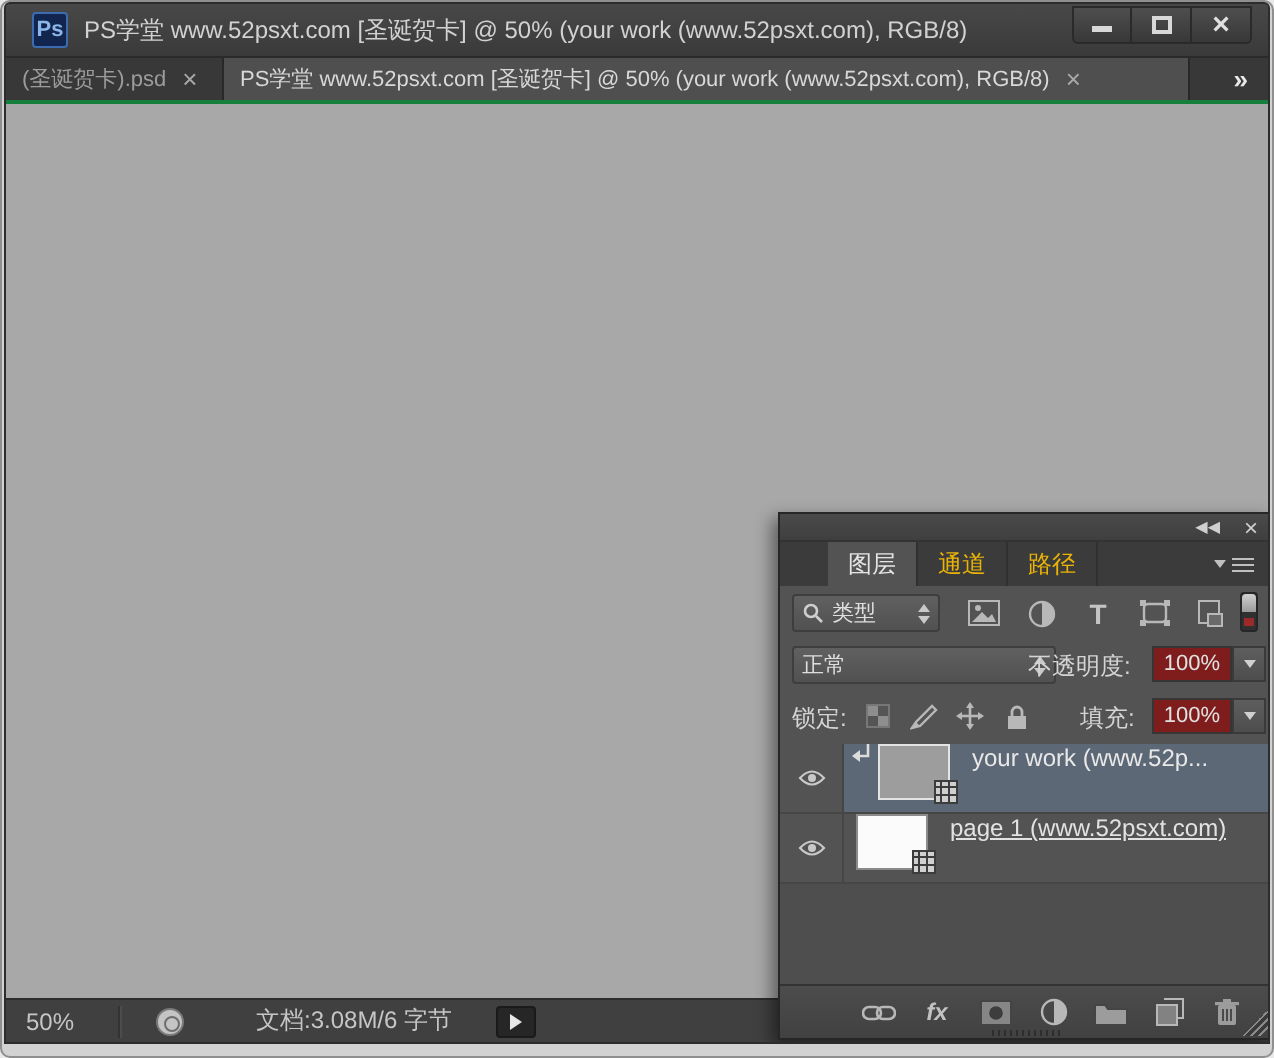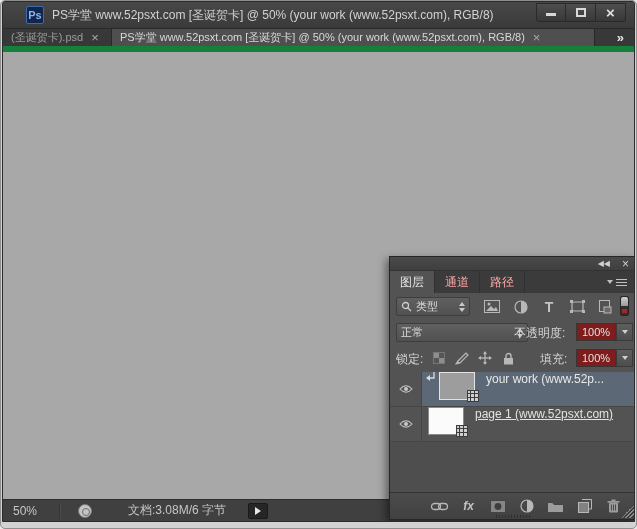--- a/index.html
+++ b/index.html
@@ -9,36 +9,36 @@
 
   
   .frame { position:absolute; inset:0; background:#d2d2d2; border:1px solid #8f8f8f; border-radius:5px; }
   .window { position:absolute; left:2px; top:1px; right:2px; bottom:7px; background:#3d3d3d;
             border:1px solid #2c2c2c; border-radius:3px 3px 0 0; overflow:hidden; }
 
   
   .titlebar { position:absolute; left:0; top:0; right:0; height:27px;
               background:linear-gradient(#484848,#3a3a3a); border-bottom:1px solid #2a2a2a;
               display:flex; align-items:center; }
-  .ps-logo { width:18px; height:18px; margin:0 8px 0 23px; background:#12254e; border:1px solid #3c6bb0;
+  .ps-logo { width:18px; height:18px; margin:0 8px 0 13px; background:#12254e; border:1px solid #3c6bb0;
              border-radius:2px; color:#8ab6ea; font-size:11px; font-weight:bold;
              display:flex; align-items:center; justify-content:center; }
   .title-text { color:#d2d2d2; font-size:12px; white-space:nowrap; overflow:hidden; flex:1 1 auto; }
   .win-controls { display:flex; margin:0 8px 6px 8px; }
   .win-btn { width:30px; height:19px; background:linear-gradient(#4e4e4e,#383838);
              border:1px solid #2a2a2a; border-left:none; display:flex; align-items:center; justify-content:center; cursor:default; }
   .win-btn:first-child { border-left:1px solid #2a2a2a; border-radius:0 0 0 3px; }
   .win-btn:last-child { border-radius:0 0 3px 0; }
   .glyph-min { width:10px; height:3px; background:#d8d8d8; margin-top:5px; }
   .glyph-max { width:10px; height:9px; border:2px solid #d8d8d8; }
   .glyph-close { color:#e0e0e0; font-size:15px; font-weight:bold; line-height:1; }
 
   
   .tabbar { position:absolute; left:0; top:27px; right:0; height:23px; background:#383838;
-            border-bottom:6px solid #15803d; display:flex; }
+            border-bottom:2px solid #15803d; display:flex; }
   .doc-tab { display:flex; align-items:center; height:100%; padding:0 8px;
              border-right:1px solid #282828; font-size:11px; white-space:nowrap; overflow:hidden; }
   .doc-tab.inactive { background:#383838; color:#9c9c9c; width:109px; }
   .doc-tab.active { background:#4f4f4f; color:#d8d8d8; width:483px; }
   .tab-close { margin-left:8px; color:#a8a8a8; font-size:13px; line-height:1; flex:0 0 auto; }
   .tab-overflow { margin-left:auto; color:#e8e8e8; font-size:13px; font-weight:bold;
                   align-self:center; padding:0 12px; letter-spacing:-2px; }
 
   
   .canvas { position:absolute; left:0; top:50px; right:0; bottom:22px; background:#a8a8a8; }
@@ -59,23 +59,23 @@
 
   
   .panel { position:absolute; left:386px; top:254px; width:247px; height:264px; background:#535353;
            border:1px solid #262626; box-shadow:-3px 3px 8px rgba(0,0,0,.45); }
   .panel-header { position:absolute; left:0; top:0; right:0; height:14px;
                   background:linear-gradient(#4a4a4a,#3f3f3f); border-bottom:1px solid #333;
                   display:flex; justify-content:flex-end; align-items:center; }
   .ph-btn { color:#cicfcf; color:#cfcfcf; font-size:8px; padding:0 6px; line-height:14px; }
   .ph-close { font-size:12px; }
   .panel-tabs { position:absolute; left:0; top:14px; right:0; height:22px; background:#3b3b3b; display:flex; }
-  .p-tab { height:100%; padding:0 10px; display:flex; align-items:center; font-size:12px; color:#fca5a5;
+  .p-tab { height:100%; padding:0 10px; display:flex; align-items:center; font-size:12px; color:#eab308;
            border-right:1px solid #303030; }
-  .p-tab.active { background:#535353; color:#e4e4e4; }
+  .p-tab.active { background:#535353; color:#e4e4e4;margin-left:24px; }
   .panel-menu { margin-left:auto; display:flex; align-items:center; padding-right:8px; gap:3px; }
   .menu-tri { width:0; height:0; border-top:4px solid #c0c0c0; border-left:3px solid transparent; border-right:3px solid transparent; }
   .menu-lines { width:11px; height:1px; background:#c0c0c0; box-shadow:0 3px 0 #c0c0c0, 0 6px 0 #c0c0c0; margin-top:-6px; }
 
   .p-body { position:absolute; left:0; top:36px; right:0; bottom:27px; background:#535353; }
 
   .dropdown { height:19px; background:linear-gradient(#606060,#515151); border:1px solid #3e3e3e;
               border-radius:2px; display:flex; align-items:center; color:#dedede; font-size:11px; padding:0 4px; }
   .stepper { margin-left:auto; display:flex; flex-direction:column; gap:2px; padding-left:5px; }
   .st-up { width:0;height:0;border-bottom:4px solid #c9c9c9;border-left:3.5px solid transparent;border-right:3.5px solid transparent;}

